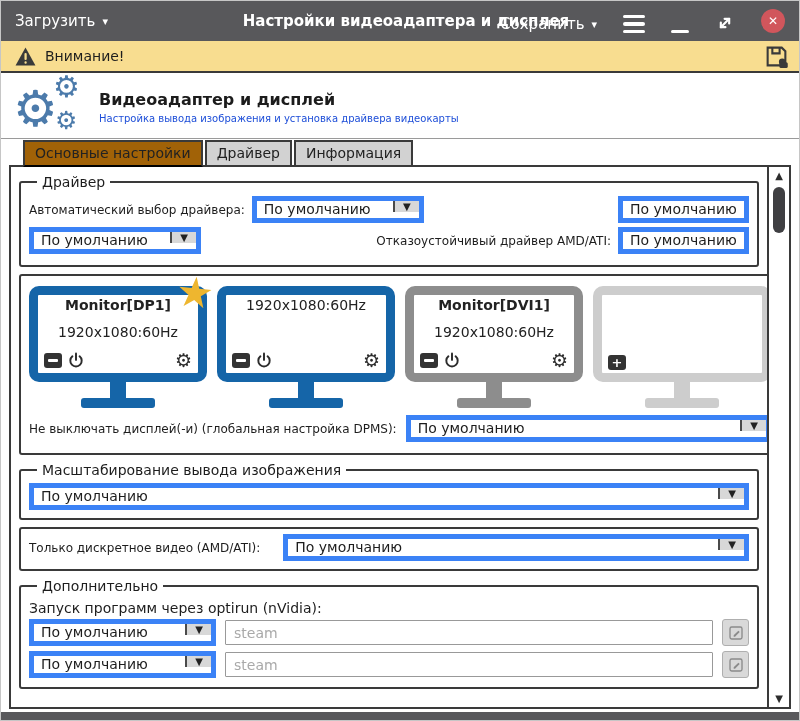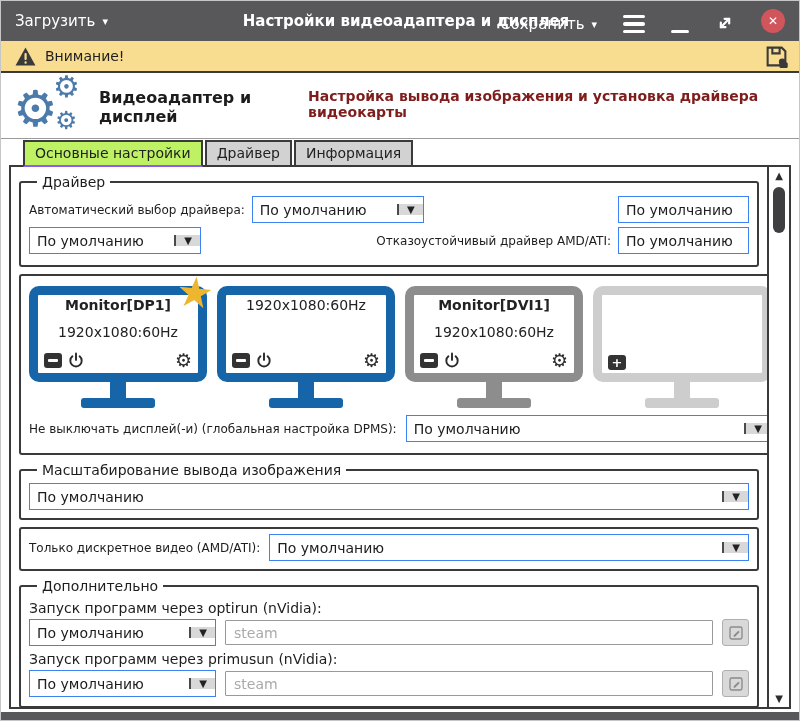--- a/index.html
+++ b/index.html
@@ -65,42 +65,42 @@
     display: flex; align-items: center;
     padding: 2px 10px 0 12px;
     border-bottom: 1px solid #9a9a9a;
     background: #fff;
   }
   .gears { position: relative; width: 80px; height: 62px; flex: 0 0 80px; }
   .gears span { position: absolute; color: #4c7bab; line-height: 1; }
   .gear-big   { left: 0;    top: 8px;  font-size: 50px; }
   .gear-med   { left: 40px; top: -4px; font-size: 30px; }
   .gear-small { left: 42px; top: 32px; font-size: 25px; }
-  .header-text { display: flex; flex-direction: row; gap: 4px; padding-left: 6px; }
+  .header-text { display: flex; flex-direction: column; gap: 4px; padding-left: 6px; }
   .header-title { font-weight: bold; font-size: 16px; color: #1c1c1c; }
-  .header-subtitle { font-size: 14px; color: #7f1d1d; font-weight: bold; }
+  .header-subtitle { font-size: 10px; color: #1d4ed8; }
 
   
   .tabs {
     flex: 0 0 28px; height: 28px;
     display: flex; align-items: flex-end; gap: 2px;
     padding-left: 22px;
     position: relative; z-index: 2;
     margin-bottom: -2px;
     background: transparent;
   }
   .tab {
     border: 2px solid #3a3a3a;
     padding: 3px 10px 4px;
     font-size: 14px;
     background: #d2d2d2;
     cursor: pointer;
     border-bottom: 2px solid #3a3a3a;
   }
-  .tab.active { background: #bef264; border-bottom: 2px solid #8b5cf6; }
+  .tab.active { background: #a16207; border-bottom: 2px solid #000000; }
 
   
   .content-frame {
     flex: 1 1 auto;
     margin: 0 8px;
     border: 2px solid #3a3a3a;
     display: flex;
     background: #fff;
     min-height: 0;
   }
@@ -130,22 +130,22 @@
   }
   legend { font-size: 14px; padding: 0 5px; margin-left: 8px; color: #1d1d1d; }
 
   .row { display: flex; align-items: center; margin: 4px 0; }
   .row-split { justify-content: space-between; }
   .field { display: flex; align-items: center; gap: 7px; min-width: 0; }
   .lbl { font-size: 12px; white-space: nowrap; color: #1d1d1d; }
 
   
   .select {
-    height: 27px; border: 1px solid #3b82f6; background: #fff;
-    display: flex; align-items: center; cursor: pointer; flex: 0 0 auto;
+    height: 27px; border: 5px solid #3b82f6; background: #fff;
+    display: flex; align-items: flex-start; cursor: pointer; flex: 0 0 auto;
   }
   .select-value {
     flex: 1; display: flex; align-items: center;
     padding: 0 7px; font-size: 14px; white-space: nowrap; overflow: hidden;
     color: #1d1d1d;
   }
   .select-arrow {
     width: 26px; flex: 0 0 26px;
     background: #d8d8d8; border-left: 2px solid #4a4a4a;
     display: flex; align-items: center; justify-content: center;
@@ -406,21 +406,21 @@
         <legend>Масштабирование вывода изображения</legend>
         <div class="row" style="margin:3px 0 1px;">
           <div class="select grow">
             <span class="select-value">По умолчанию</span>
             <span class="select-arrow">▼</span>
           </div>
         </div>
       </fieldset>
 
       <fieldset>
-        <div class="row" style="gap:9px; margin:3px 0 1px;">
+        <div class="row" style="gap:23px; margin:3px 0 1px;">
           <span class="lbl">Только дискретное видео (AMD/ATI):</span>
           <div class="select grow">
             <span class="select-value">По умолчанию</span>
             <span class="select-arrow">▼</span>
           </div>
         </div>
       </fieldset>
 
       <fieldset style="margin-bottom:2px;">
         <legend>Дополнительно</legend>
@@ -433,21 +433,20 @@
           </div>
           <input class="text-input" placeholder="steam" style="">
           <div class="edit-btn">
             <svg width="16" height="16" viewBox="0 0 24 24">
               <rect x="3" y="3" width="18" height="18" rx="2.5" fill="none" stroke="#8a8a8a" stroke-width="2"></rect>
               <path d="M8.5 15.5 15.5 8.5l2 2-7 7H8.5v-2z" fill="#8a8a8a"></path>
             </svg>
           </div>
         </div>
 
-        <div class="x-label">Запуск программ через primusun (nVidia):</div>
         <div class="x-row" style="margin-bottom:2px;">
           <div class="select x-select">
             <span class="select-value">По умолчанию</span>
             <span class="select-arrow">▼</span>
           </div>
           <input class="text-input" placeholder="steam" style="">
           <div class="edit-btn">
             <svg width="16" height="16" viewBox="0 0 24 24">
               <rect x="3" y="3" width="18" height="18" rx="2.5" fill="none" stroke="#8a8a8a" stroke-width="2"></rect>
               <path d="M8.5 15.5 15.5 8.5l2 2-7 7H8.5v-2z" fill="#8a8a8a"></path>

